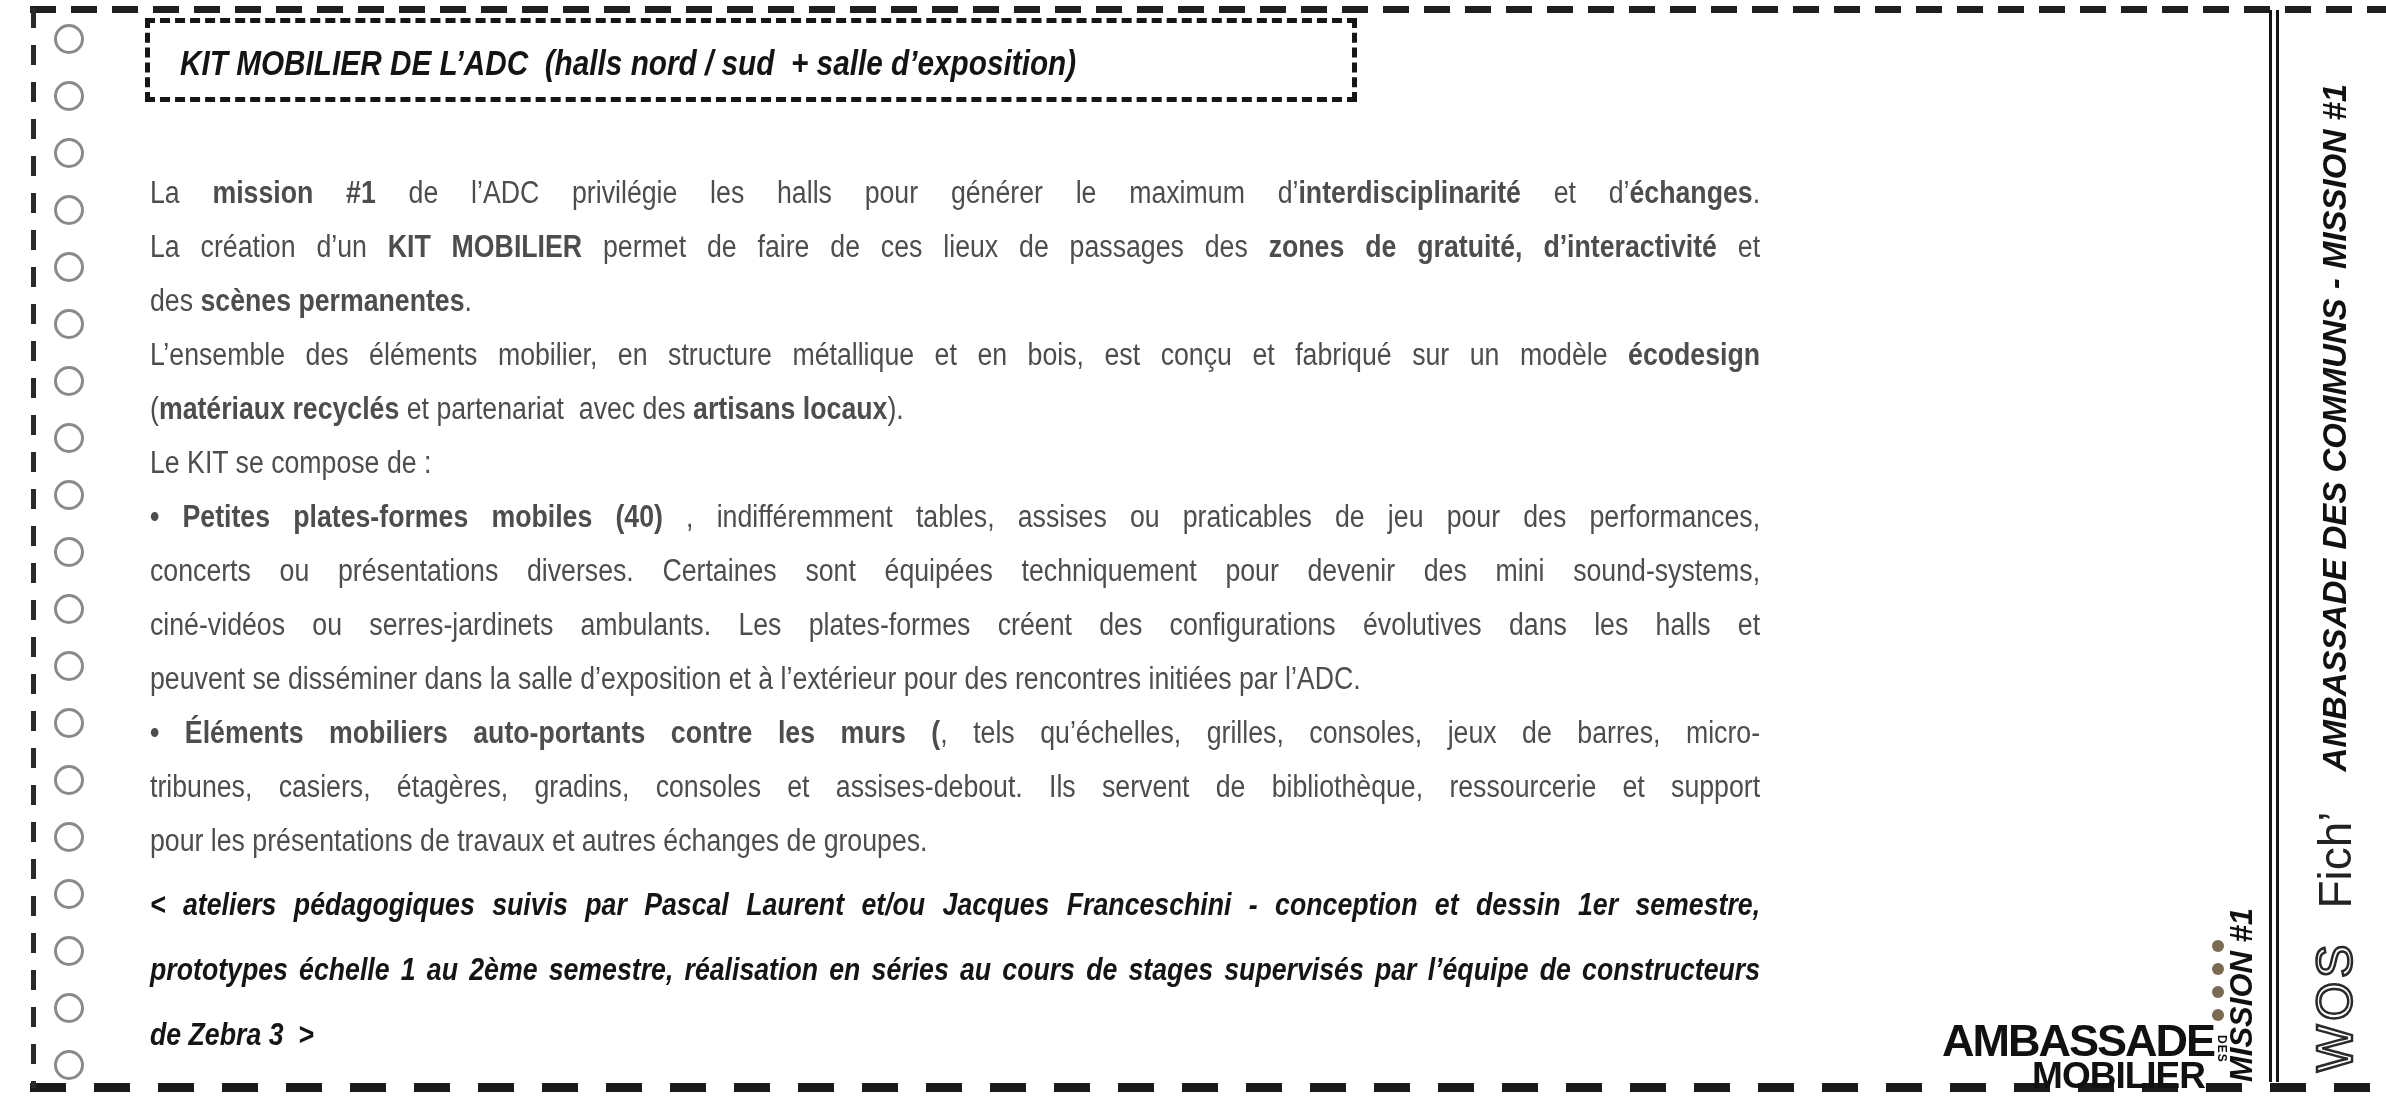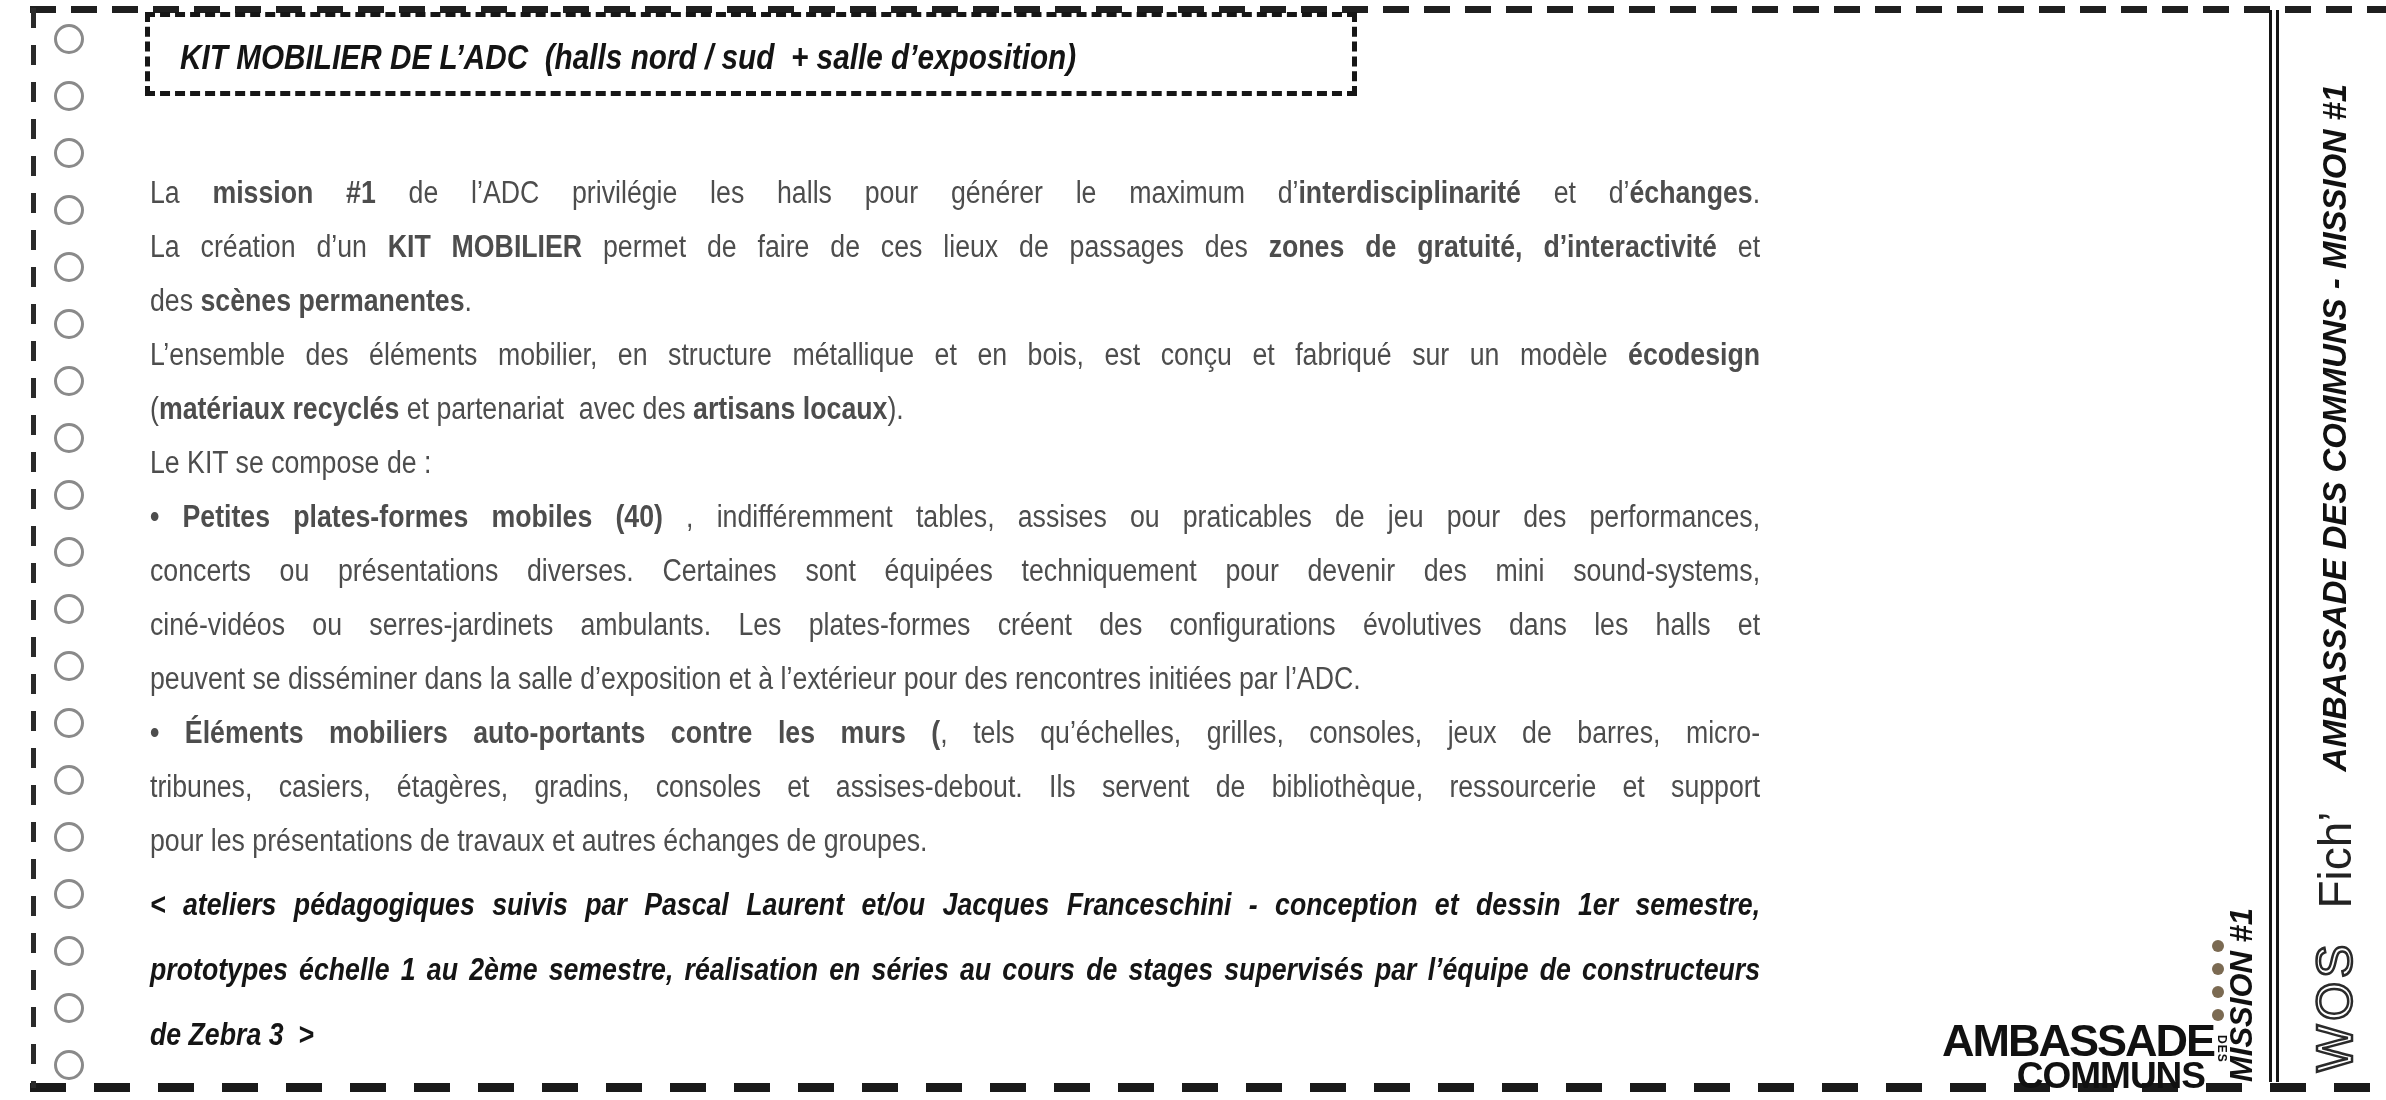--- a/index.html
+++ b/index.html
@@ -16,21 +16,21 @@
     background:repeating-linear-gradient(180deg,#2a2a2a 0 20px,transparent 20px 37px);}
   .v-solid{position:absolute;top:10px;height:1072px;width:3px;background:#161616;}
   #dbl-line-outer{left:2269px;}
   #dbl-line-inner{left:2276px;}
   
   #punch-holes{position:absolute;left:54px;top:24px;height:1056px;display:flex;
     flex-direction:column;justify-content:space-between;}
   .hole{width:30px;height:30px;border:3px solid #8a8a8a;border-radius:50%;
     background:#fff;box-sizing:border-box;}
   
-  #title-box{position:absolute;left:145px;top:12px;width:1212px;height:84px;
+  #title-box{position:absolute;left:145px;top:18px;width:1212px;height:84px;
     border:5px dashed #161616;box-sizing:border-box;text-decoration:underline;}
   #title-text{position:absolute;left:30px;top:20px;width:1400px;
     transform:scaleX(0.85);transform-origin:0 0;
     font-size:35px;font-weight:bold;font-style:italic;color:#141414;white-space:nowrap;}
   
   #body-lines{position:absolute;left:150px;top:166px;width:1870px;
     transform:scaleX(0.861);transform-origin:0 0;}
   .tline{font-size:31px;line-height:54px;color:#4d4d4d;
     text-align:justify;text-align-last:justify;}
   .tline.end{text-align:left;text-align-last:left;}
@@ -117,21 +117,21 @@
     <div class="tline"><span>&lt; ateliers pédagogiques suivis par Pascal Laurent et/ou Jacques Franceschini - conception et dessin 1er semestre,</span></div>
     <div class="tline"><span>prototypes échelle 1 au 2ème semestre, réalisation en séries au cours de stages supervisés par l’équipe de constructeurs</span></div>
     <div class="tline end"><span>de Zebra 3 &nbsp;&gt;</span></div>
   </div>
 
 <div id="logo">
   <div class="logo-row1">
     <span class="ambassade">AMBASSADE</span>
     <span class="des">DES</span>
   </div>
-  <div class="communs">COMMUNS</div>
+  <div class="communs">MOBILIER</div>
 </div>
 <div id="logo-dots">
     <div class="dot" style="background: rgb(123, 106, 82);"></div>
     <div class="dot" style="background: rgb(123, 106, 82);"></div>
     <div class="dot" style="background: rgb(123, 106, 82);"></div>
     <div class="dot" style="background: rgb(123, 106, 82);"></div>
   </div>
 <div id="mission-vertical">MISSION #1</div>
 
 <div id="side-strip">

